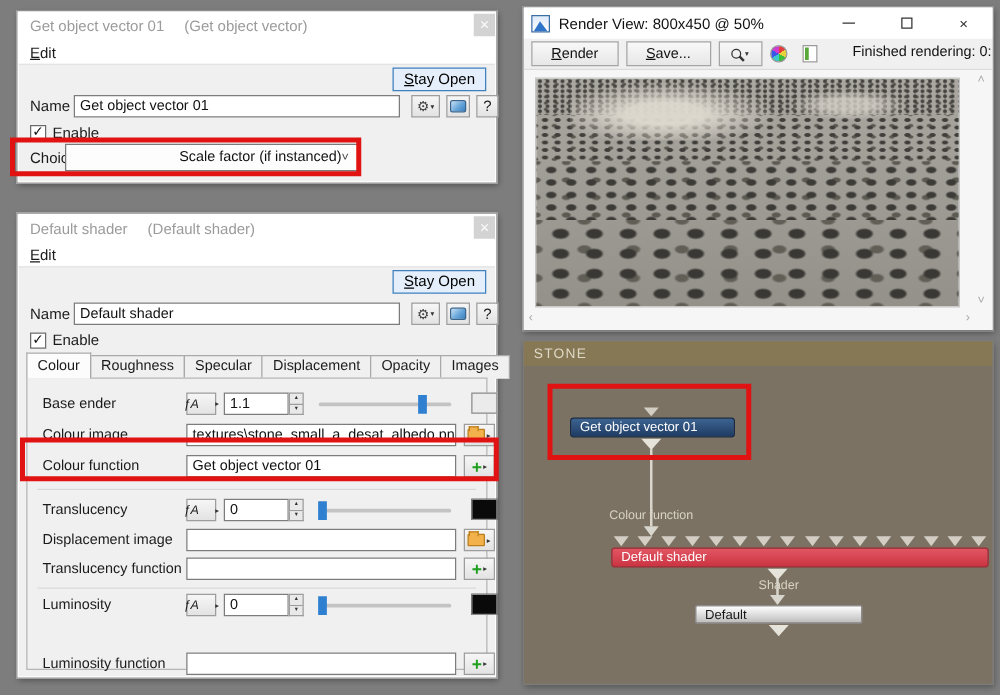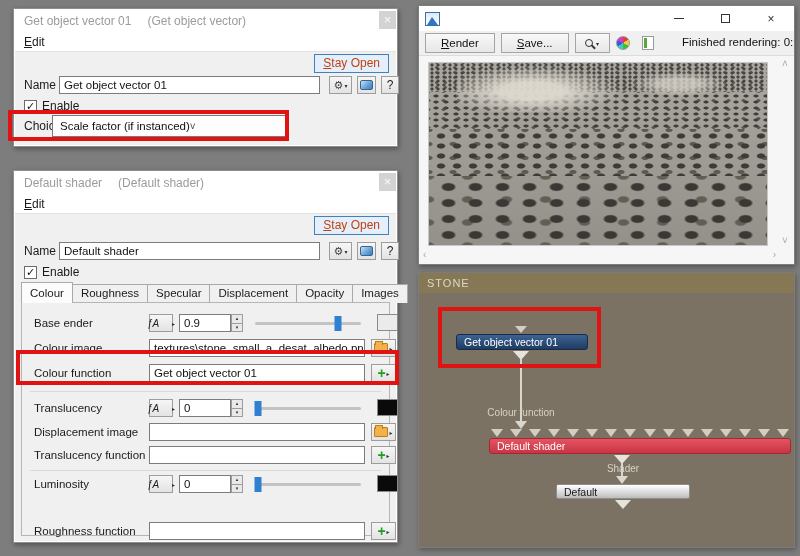--- a/index.html
+++ b/index.html
@@ -15,35 +15,35 @@
   
   .dlg{position:absolute;background:#fff;border:1px solid #8f8f8f;box-shadow:1px 2px 5px rgba(0,0,0,.35)}
   .dlg1{left:13px;top:8px;width:385px;height:139px}
   .dlg2{left:13px;top:170px;width:385px;height:373px}
   .dlg-titlebar{position:absolute;left:0;top:0;right:0;height:24px;display:flex;align-items:center;padding-left:10px;gap:16px}
   .dlg-title,.dlg-subtitle{font-size:12px;color:#9b9b9b;white-space:nowrap}
   .dlg-close{position:absolute;right:1px;top:2px;width:17px;height:18px;background:#d3d3d3;color:#fbfbfb;font-size:13px;line-height:18px;text-align:center;cursor:default}
   .dlg-menu{position:absolute;left:10px;top:26px;font-size:12px;color:#1b1b1b}
   .dlg-menu u,.stay-open u,.tb-btn u{text-decoration:underline}
   .dlg-body{position:absolute;left:1px;right:1px;bottom:1px;top:42px;background:#f0f0f0;border-top:1px solid #e3e3e3}
-  .stay-open{position:absolute;right:7px;top:2px;font-size:12px;color:#c2410c;background:#e5effb;border:1px solid #3f80bd;padding:1px 8px 2px;font-family:inherit}
+  .stay-open{position:absolute;right:7px;top:2px;font-size:12px;color:#000000;background:#e5effb;border:1px solid #3f80bd;padding:1px 8px 2px;font-family:inherit}
   .row{position:absolute;left:0;right:0;height:20px}
   .lbl{position:absolute;left:9px;top:2px;font-size:12px;color:#1b1b1b;white-space:nowrap}
   .textbox{position:absolute;height:18px;background:#fff;border:1px solid #7c7c7c;font-size:11.5px;line-height:16px;padding:0 4px;color:#111;white-space:nowrap;overflow:hidden}
   .name-input{left:44px;width:261px}
   .sq-btn{position:absolute;top:0;height:18px;background:linear-gradient(#f6f6f6,#e3e3e3);border:1px solid #9d9d9d;display:flex;align-items:center;justify-content:center;font-size:11px;color:#444}
   .gear-btn{left:314px;width:23px;gap:1px}
   .mini-arrow{font-size:6px;color:#333}
   .preview-btn{left:342px;width:19px}
   .preview-glyph{width:13px;height:10px;border:1px solid #39648c;border-radius:2px;background:linear-gradient(135deg,#c7e2f6 0%,#68a6da 55%,#3a7fc1 100%)}
   .help-btn{left:366px;width:18px;font-size:12px;color:#222}
   .cb{position:absolute;left:9px;display:flex;align-items:center;gap:5px;cursor:default}
   .cb-box{width:13px;height:13px;background:#fff;border:1px solid #6b6b6b;font-size:11px;line-height:11px;text-align:center;color:#111}
   .cb-lbl{font-size:12px;color:#1b1b1b}
-  .combo{position:absolute;left:37px;top:-2px;width:235px;height:22px;background:#fdfdfd;border:1px solid #7a7a7a;display:flex;align-items:center;justify-content:flex-start;padding:0 7px;font-size:11.5px;color:#111}
+  .combo{position:absolute;left:37px;top:-2px;width:235px;height:22px;background:#fdfdfd;border:1px solid #7a7a7a;display:flex;align-items:center;justify-content:flex-end;padding:0 7px;font-size:11.5px;color:#111}
   .combo-chevron{font-size:10px;color:#444}
 
   
   .tabs{position:absolute;left:6px;top:68px;display:flex;align-items:flex-end;height:21px}
   .tab{font-size:11.5px;color:#1b1b1b;background:#f0f0f0;border:1px solid #a9a9a9;border-bottom:none;padding:2px 8px 3px;margin-right:-1px;height:19px}
   .tab.active{background:#fcfcfc;height:21px;padding-top:4px;position:relative;z-index:2}
   .tab-panel{position:absolute;left:6px;right:6px;top:88px;bottom:5px;background:#f0f0f0;border:1px solid #b5b5b5}
   .prow{position:absolute;left:0;right:0;height:19px}
   .plabel{position:absolute;left:12px;top:3px;font-size:11.5px;color:#1b1b1b;white-space:nowrap}
   .fa-btn{position:absolute;left:127px;top:0;width:24px;height:18px;background:linear-gradient(#f6f6f6,#e3e3e3);border:1px solid #9d9d9d;display:flex;align-items:center;justify-content:center;gap:13px;font-size:10px;color:#222;font-style:italic}
@@ -196,21 +196,21 @@
       </div>
 
       <div class="tab-panel">
 
         <div class="prow" style="top:11px">
           <span class="plabel">Base ender</span>
           <div class="fa-btn">
             <span>ƒA</span>
             <span class="mini-arrow">▸</span>
           </div>
-          <div class="textbox spin-box">0.9</div>
+          <div class="textbox spin-box">1.1</div>
           <div class="spin-arrows">
             <span>▴</span>
             <span>▾</span>
           </div>
           <div class="slider">
             <div class="slider-handle" style="left: 78%;"></div>
           </div>
           <div class="swatch" style="background:#ebebeb"></div>
         </div>
 
@@ -277,34 +277,35 @@
           <div class="spin-arrows">
             <span>▴</span>
             <span>▾</span>
           </div>
           <div class="slider">
             <div class="slider-handle" style="left: 3%;"></div>
           </div>
           <div class="swatch" style="background:#0a0a0a"></div>
         </div>
         <div class="prow" style="top:219px">
-          <span class="plabel">Roughness function</span>
+          <span class="plabel">Luminosity function</span>
           <div class="textbox wide-input"></div>
           <div class="row-btn">
             <span class="plus-glyph">+</span>
             <span class="mini-arrow">▸</span>
           </div>
         </div>
       </div>
     </div>
   </section>
 
   <section class="rv">
     <div class="rv-titlebar">
       <span class="rv-logo"></span>
+      <span class="rv-title">Render View: 800x450 @ 50%</span>
     </div>
     <div class="rv-caption-btns">
       <span class="cap-btn">
           <span class="min-glyph"></span>
         </span>
       <span class="cap-btn">
           <span class="max-glyph"></span>
         </span>
       <span class="cap-btn">
           <span>×</span>

